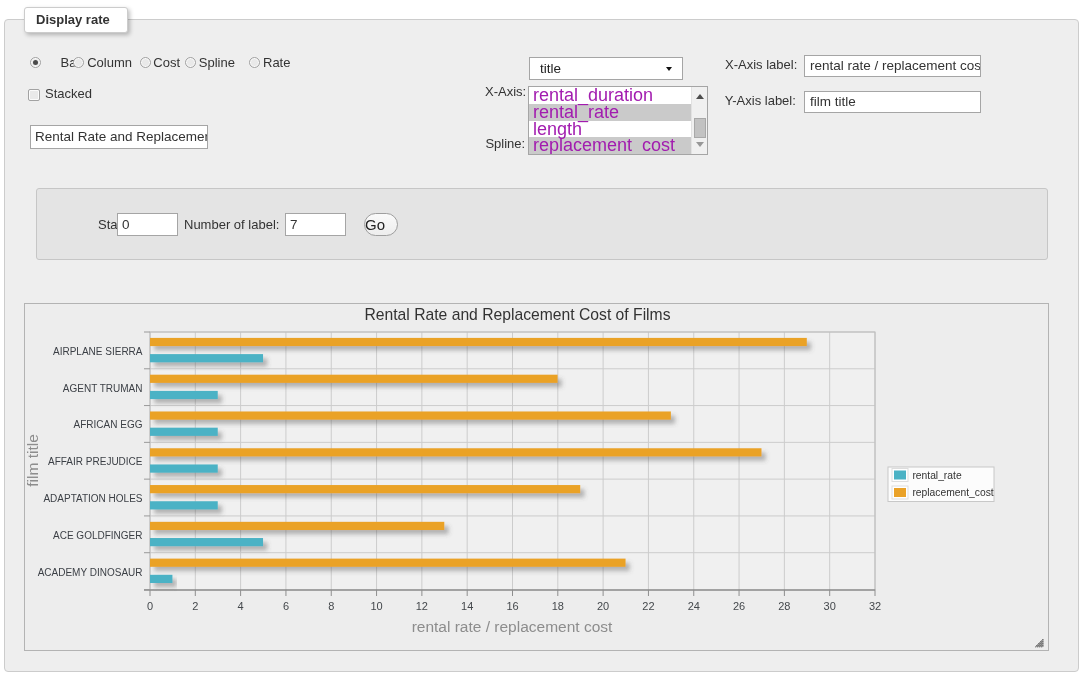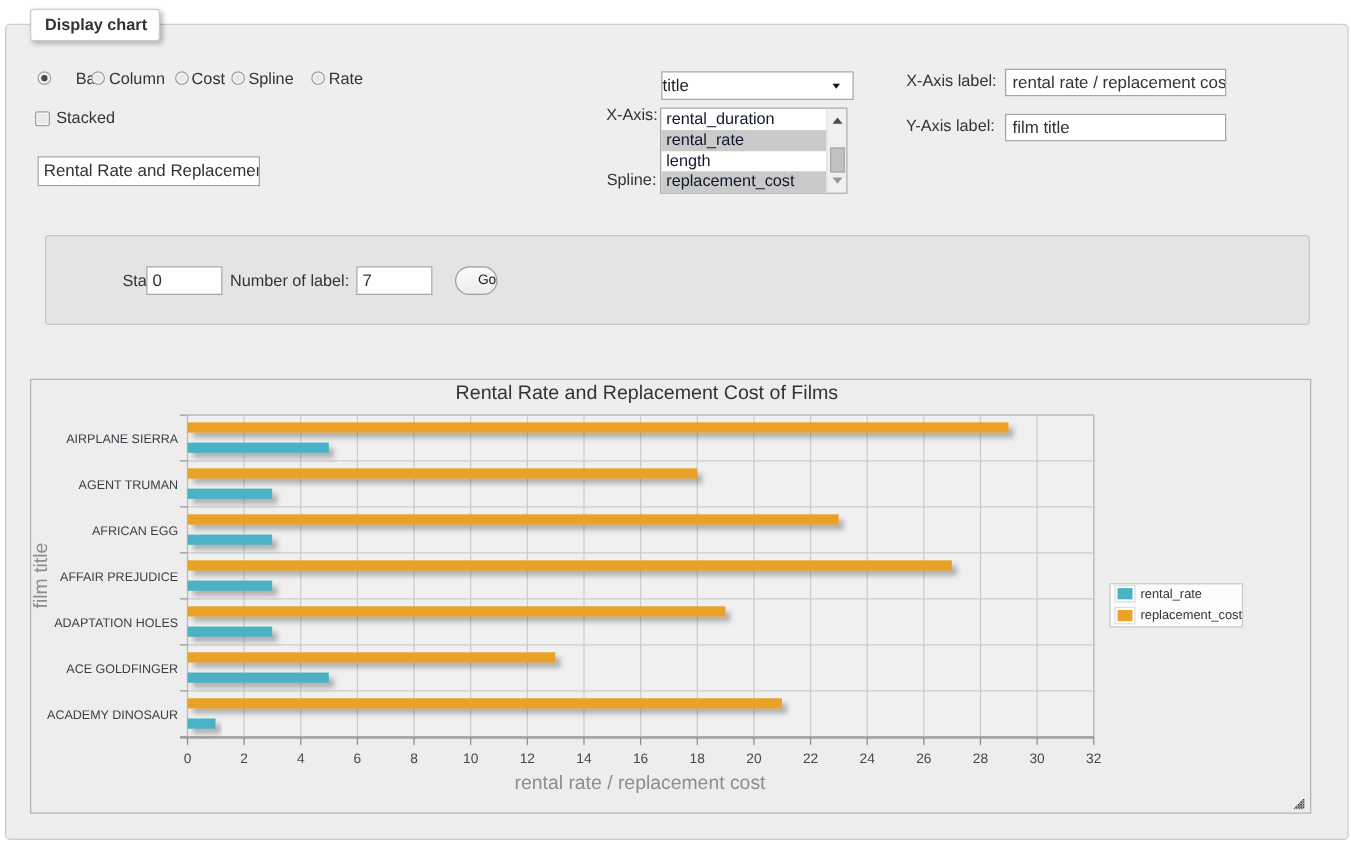--- a/index.html
+++ b/index.html
@@ -13,42 +13,42 @@
   background:#e9e9e9; box-shadow:inset 0 0 0 1px #fbfbfb; }
 .radio.sel::after { content:""; position:absolute; left:2px; top:2px; width:5px; height:5px;
   border-radius:50%; background:#4a4a4a; }
 .checkbox { position:absolute; left:28px; top:88px; width:12px; height:12px; border:1px solid #a2a2a2;
   border-radius:2px; background:#e9e9e9; box-shadow:inset 0 0 0 1px #fbfbfb; }
 .tinput { position:absolute; background:#fff; border:1px solid #a5a5a5; font-size:13.5px; color:#333;
   white-space:nowrap; overflow:hidden; }
 #panel { position:absolute; left:36px; top:188px; width:1012px; height:72px; background:#e4e4e4;
   border:1px solid #c6c6c6; border-radius:3px; }
 #gobtn { position:absolute; left:364px; top:213px; width:34px; height:23px; border:1px solid #9e9e9e;
-  border-radius:11.5px; background:linear-gradient(#fafafa,#ededed); font-size:11px; color:#222;
-  text-align:right; line-height:21px; }
+  border-radius:11.5px; background:linear-gradient(#fafafa,#ededed); font-size:15px; color:#222;
+  text-align:left; line-height:21px; }
 #chartbox { position:absolute; left:24px; top:303px; width:1025px; height:348px;
   background:#ededed; border:1px solid #b3b3b3; }
-#mselect { position:absolute; left:528px; top:86px; width:150px; height:69px; background:#fff;
-  border:1px solid #a5a5a5; font-size:13px; color:#0f172a; overflow:hidden; }
+#mselect { position:absolute; left:528px; top:86px; width:180px; height:69px; background:#fff;
+  border:1px solid #a5a5a5; font-size:18px; color:#a21caf; overflow:hidden; }
 .opt { height:16.75px; line-height:16.75px; padding-left:4px; white-space:nowrap; }
 .opt.sel { background:#cacaca; }
 #sbar { position:absolute; right:0; top:0; width:16px; height:67px; background:#f0f0f0;
   border-left:1px solid #e2e2e2; }
 #sthumb { position:absolute; left:2px; top:31px; width:12px; height:20px; background:#c2c2c2;
   border:1px solid #a8a8a8; }
 .arr { position:absolute; left:4px; width:0; height:0; border-left:4px solid transparent;
   border-right:4px solid transparent; }
 #selbox { position:absolute; left:529px; top:57px; width:154px; height:23px; background:#fff;
-  border:1px solid #a5a5a5; font-size:13.5px; color:#222; line-height:21px; }
+  border:1px solid #a5a5a5; font-size:13.5px; color:#222; line-height:21px; padding-left:10px; }
 #selbox::after { content:""; position:absolute; right:10px; top:9px; width:0; height:0;
   border-left:3.5px solid transparent; border-right:3.5px solid transparent; border-top:4.5px solid #111; }
 </style></head>
 <body>
 <div id="fieldset"></div>
-<div id="legend">Display chart</div>
+<div id="legend">Display rate</div>
 
 <div class="radio sel" style="left:29.5px;top:56.5px;"></div>
 <div class="lbl" style="left:44.6px;top:55.5px;padding-left:16px;">Bar</div>
 <div class="radio" style="left:72.8px;top:56.5px;"></div>
 <div class="lbl" style="left:87.2px;top:55.5px;text-align:right;">Column</div>
 <div class="radio" style="left:139.6px;top:56.5px;"></div>
 <div class="lbl" style="left:153.3px;top:55.5px;">Cost</div>
 <div class="radio" style="left:184.7px;top:56.5px;"></div>
 <div class="lbl" style="left:198.8px;top:55.5px;">Spline</div>
 <div class="radio" style="left:248.8px;top:56.5px;"></div>

